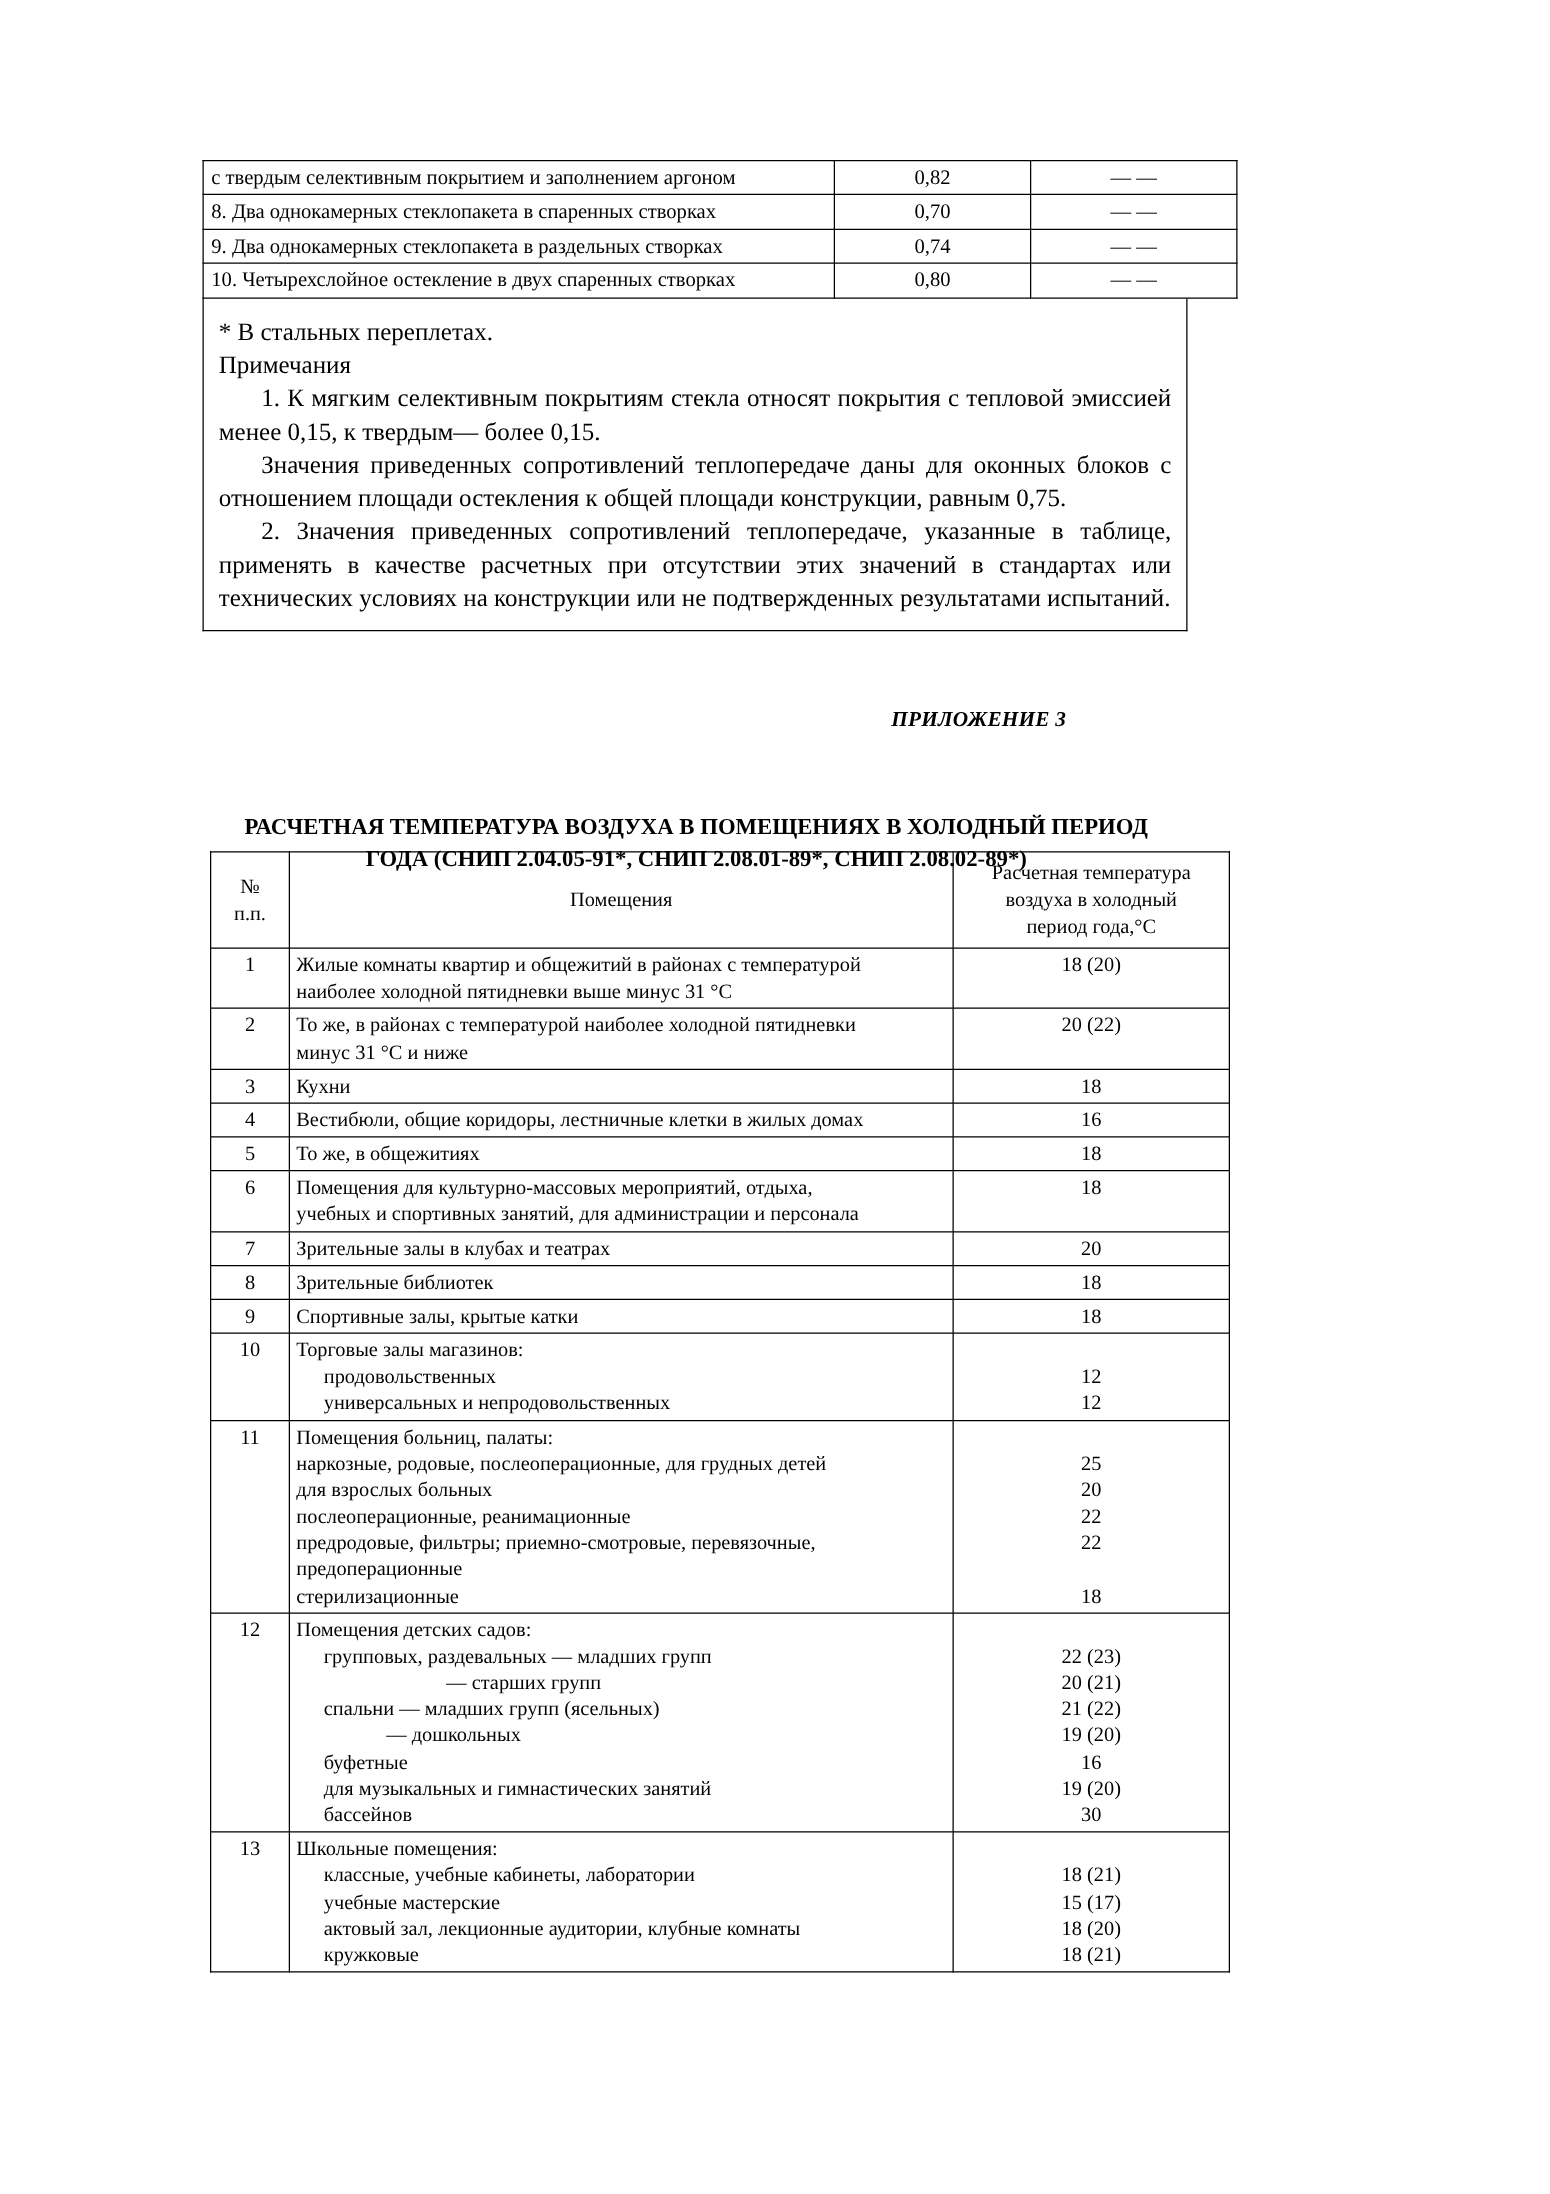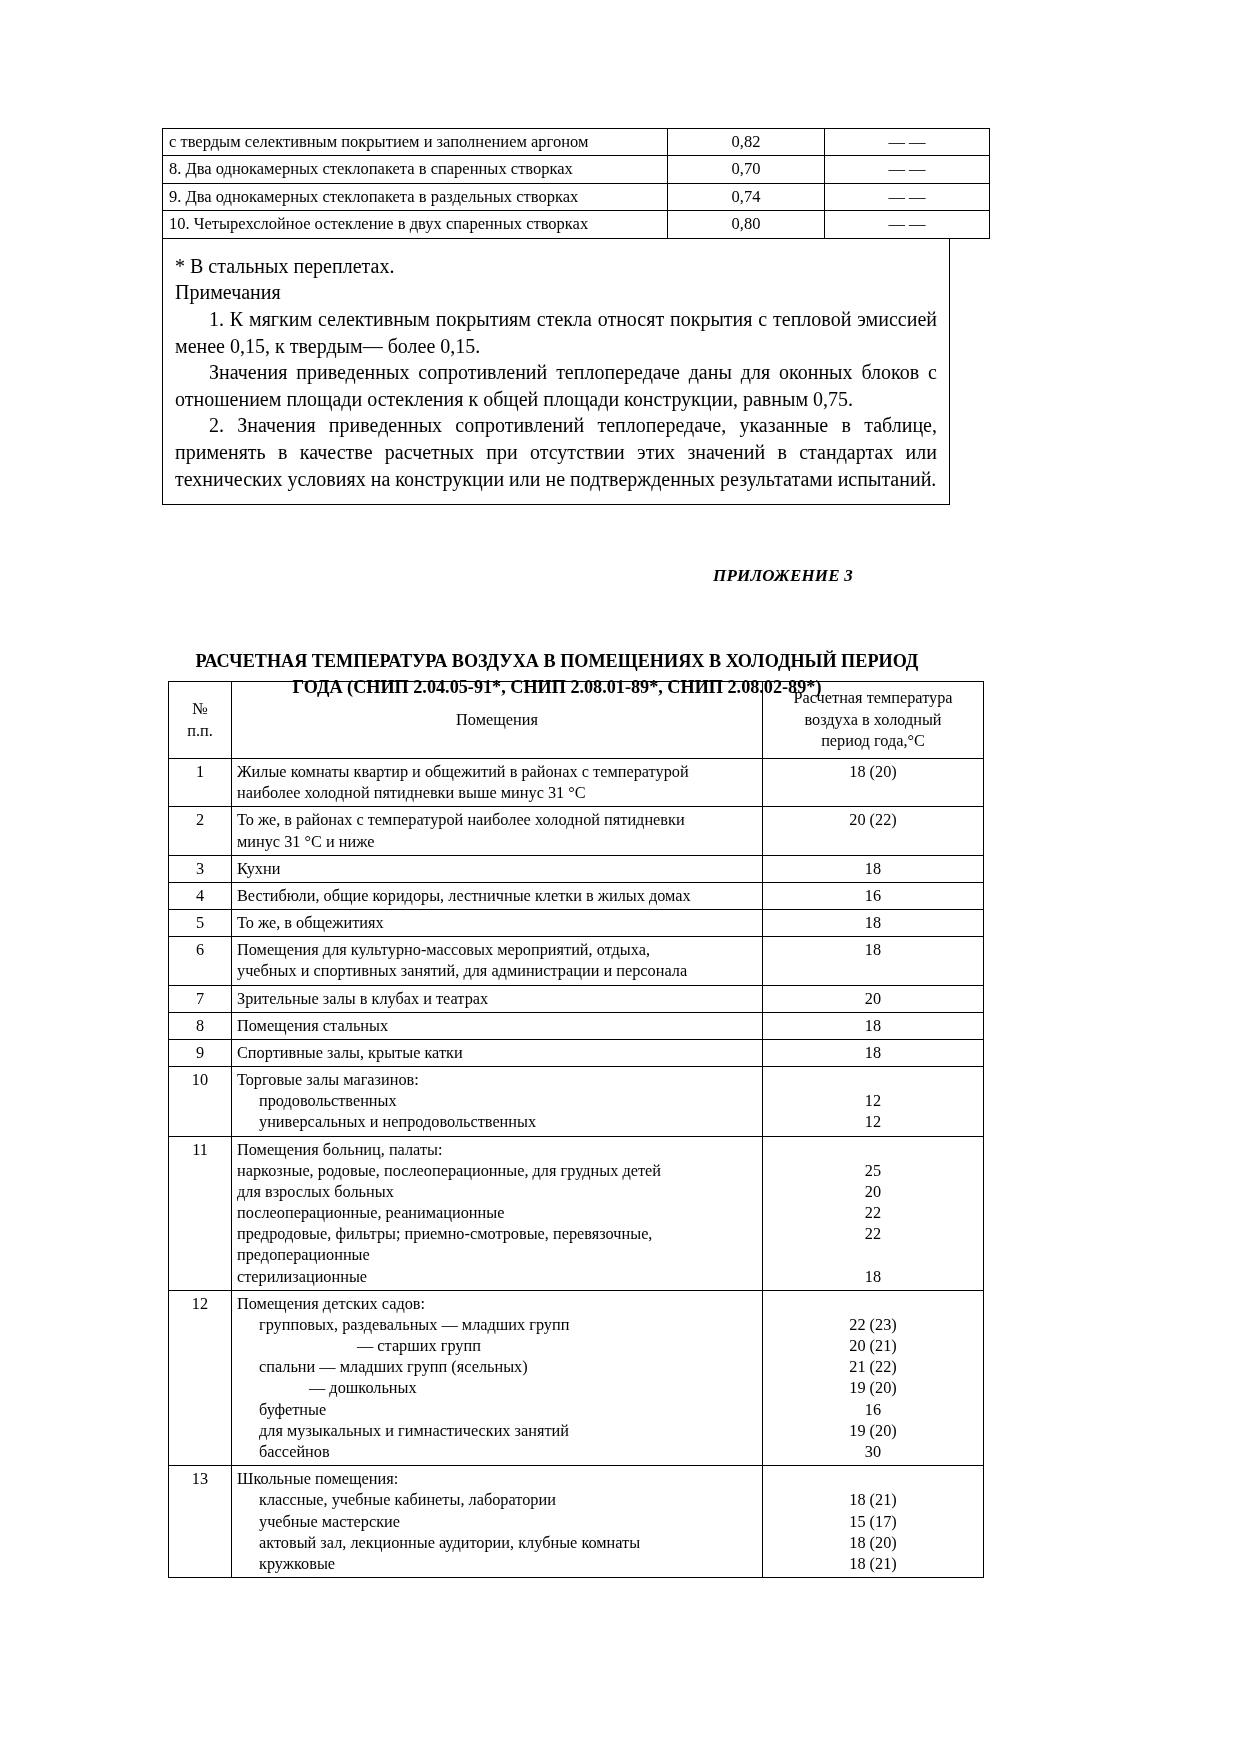--- a/index.html
+++ b/index.html
@@ -244,21 +244,21 @@
             <td class="col-name">
               <span class="flat">Зрительные залы в клубах и театрах</span>
             </td>
             <td class="col-temp vals">
               <span>20</span>
             </td>
           </tr>
           <tr>
             <td class="col-no">8</td>
             <td class="col-name">
-              <span class="flat">Помещения стальных</span>
+              <span class="flat">Зрительные библиотек</span>
             </td>
             <td class="col-temp vals">
               <span>18</span>
             </td>
           </tr>
           <tr>
             <td class="col-no">9</td>
             <td class="col-name">
               <span class="flat">Спортивные залы, крытые катки</span>
             </td>

